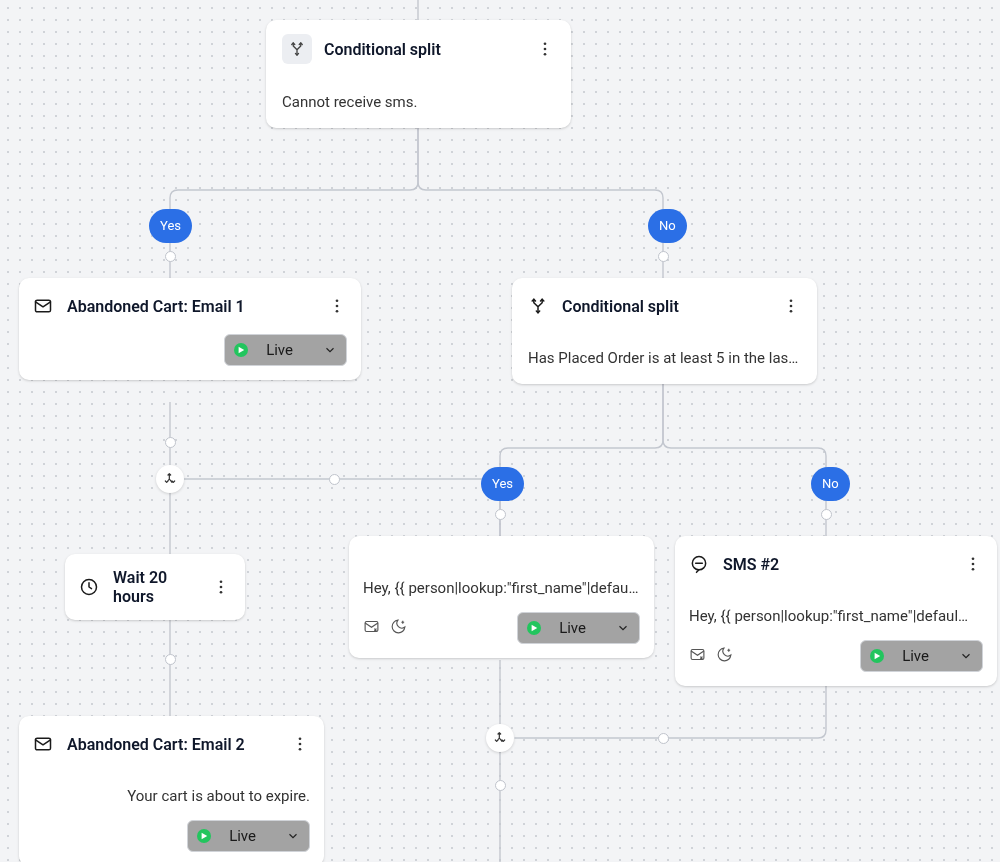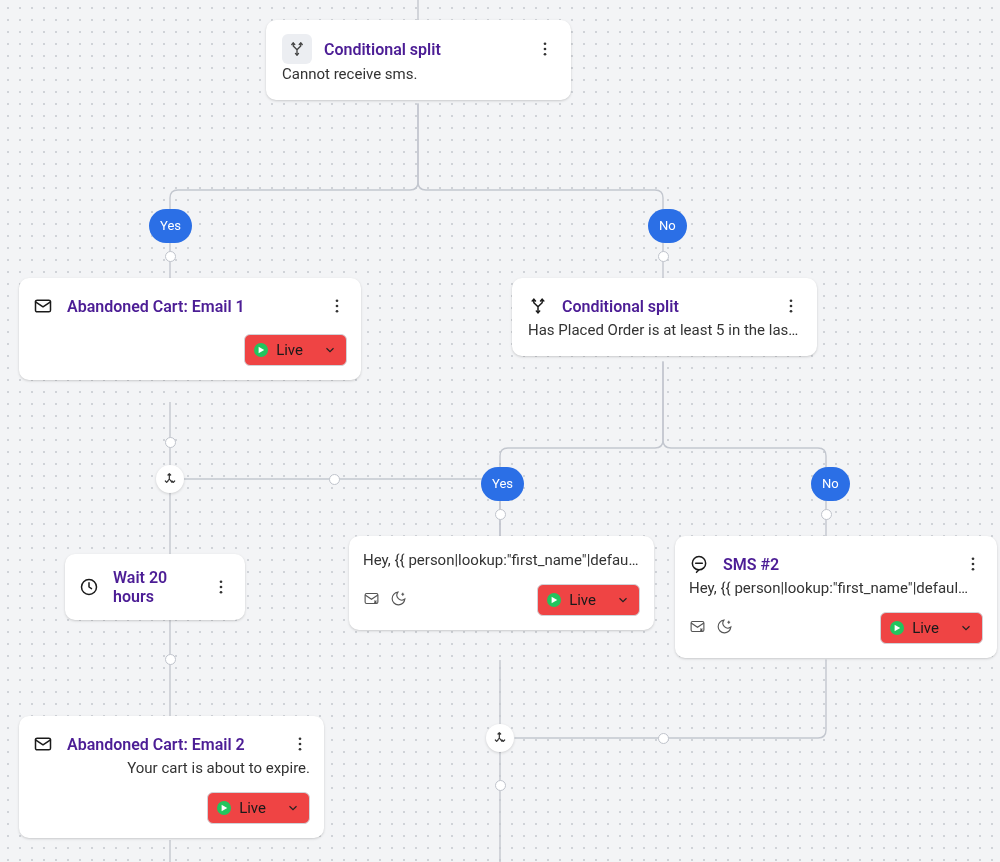--- a/index.html
+++ b/index.html
@@ -1,32 +1,32 @@
 <!DOCTYPE html>
 <html><head>
 <meta charset="utf-8">
 <style>
   html,body{margin:0;padding:0;width:1000px;height:862px;overflow:hidden;font-family:-apple-system,BlinkMacSystemFont,"Segoe UI",Roboto,Helvetica,Arial,sans-serif;color:#1a1a1a;}
   .canvas{position:relative;width:1000px;height:862px;background-color:#f3f4f6;background-image:radial-gradient(circle,#d0d3d8 1px,transparent 1px);background-size:12px 12px;background-position:2px 2px;}
   svg.wires{position:absolute;top:0;left:0;width:1000px;height:862px;pointer-events:none;}
   .card{position:absolute;background:#fff;border-radius:10px;box-shadow:0 1px 3px rgba(0,0,0,.12),0 1px 2px rgba(0,0,0,.06);box-sizing:border-box;}
   .hdr{display:flex;align-items:center;}
-  .hdr .title{font-size:16px;font-weight:600;color:#4c1d95;}
+  .hdr .title{font-size:16px;font-weight:600;color:#0f172a;}
   .iconbox{width:30px;height:30px;border-radius:6px;background:#eceef2;display:flex;align-items:center;justify-content:center;margin-right:12px;}
   .iconbox svg{width:18px;height:18px;stroke:#444;}
   .plainicon{width:20px;height:20px;margin-right:14px;display:flex;align-items:center;justify-content:center;}
   .plainicon svg{width:20px;height:20px;stroke:#1a1a1a;}
   .more{margin-left:auto;display:flex;align-items:center;justify-content:center;width:20px;height:28px;cursor:pointer;color:#444;}
   .more svg{width:18px;height:18px;fill:#333;}
-  .desc{font-size:15px;color:#333;margin-top:0;line-height:1.35;white-space:nowrap;overflow:hidden;text-overflow:ellipsis;}
+  .desc{font-size:15px;color:#333;margin-top:28px;line-height:1.35;white-space:nowrap;overflow:hidden;text-overflow:ellipsis;}
   .foot{display:flex;align-items:center;margin-top:14px;}
   .small-icons{display:flex;gap:10px;align-items:center;}
   .small-icons svg{width:17px;height:17px;stroke:#555;fill:none;stroke-width:1.6;}
   .status{margin-left:auto;}
-  .status-select{display:flex;align-items:center;border:1px solid #d0d3d8;border-radius:6px;padding:6px 9px 6px 9px;cursor:pointer;background:#ef4444;}
+  .status-select{display:flex;align-items:center;border:1px solid #d0d3d8;border-radius:6px;padding:6px 9px 6px 9px;cursor:pointer;background:#a3a3a3;gap:10px;}
   .status-dot{width:14px;height:14px;border-radius:50%;background:#22c55e;display:flex;align-items:center;justify-content:center;margin-right:8px;}
   .status-dot svg{width:8px;height:8px;fill:#fff;}
   .status-label{font-size:15px;color:#1a1a1a;margin-right:20px;}
   .status-select svg.chev{width:14px;height:14px;stroke:#222;fill:none;stroke-width:2;}
   .pill{position:absolute;background:#2b6fe6;color:#fff;font-size:13px;font-weight:400;border-radius:999px;padding:8px 11px;line-height:18px;}
   .join{position:absolute;width:28px;height:28px;background:#fff;border-radius:50%;box-shadow:0 1px 3px rgba(0,0,0,.15);display:flex;align-items:center;justify-content:center;}
   .join svg{width:16px;height:16px;stroke:#333;fill:none;stroke-width:1.8;}
   .port{position:absolute;width:9px;height:9px;border:1px solid #c0c4cc;border-radius:50%;background:#fff;}
 </style>
 </head>

